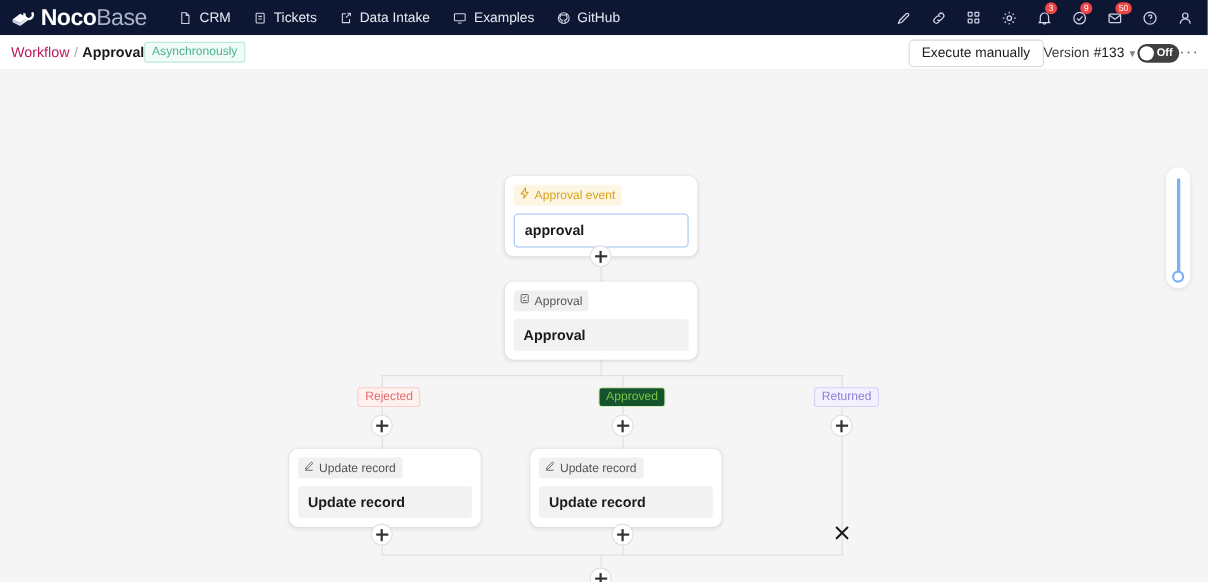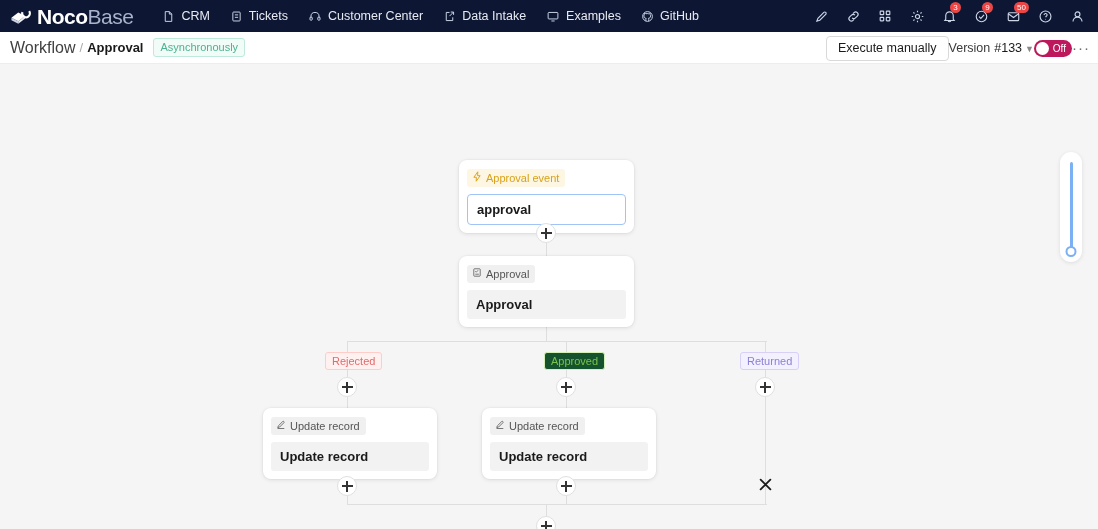--- a/index.html
+++ b/index.html
@@ -56,46 +56,45 @@
 
   
   .subbar {
     height: 32px; width: 1098px;
     background: #ffffff;
     border-bottom: 1px solid #ededed;
     display: flex; align-items: center;
     position: relative;
     padding: 0 10px;
   }
-  .crumb { font-size: 16px; color: #404040; }
+  .crumb { font-size: 13px; color: #be185d; }
   .crumb-sep { font-size: 13px; color: #aaa; margin: 0 4px; }
   .crumb-cur { font-size: 13px; color: #1a1a1a; font-weight: bold; }
   .tag-async {
-    margin-left: 10px;
     font-size: 11px; color: #4ab38f;
     background: #f1fbf7; border: 1px solid #bfe9d8;
     border-radius: 3px; padding: 1px 6px;
     line-height: 15px;
   }
   .subright {
     position: absolute; right: 8px; top: 0; height: 32px;
     display: flex; align-items: center; 
   }
   .btn-exec {
     font-size: 12.5px; color: #1a1a1a;
     background: #fff; border: 1px solid #d9d9d9;
     border-radius: 4px; padding: 4px 11px;
     cursor: pointer; line-height: 15px;
   }
   .ver-label { font-size: 12.5px; color: #3b3b3b; }
   .ver-val { font-size: 12.5px; color: #1a1a1a; margin-left: 4px; cursor: pointer; }
   .ver-val .cv { font-size: 9px; color: #888; margin-left: 3px; }
   .toggle {
     width: 38px; height: 17px; border-radius: 9px;
-    background: #be185d; position: relative; cursor: pointer;
+    background: #404040; position: relative; cursor: pointer; font-weight: bold;
   }
   .toggle .knob {
     position: absolute; left: 2px; top: 2px;
     width: 13px; height: 13px; border-radius: 50%;
     background: #fff;
   }
   .toggle .tl {
     position: absolute; right: 6px; top: 1px;
     font-size: 10px; color: #fff; line-height: 15px;
   }
@@ -231,30 +230,20 @@
     <div class="topnav-item">
       <span>
         <svg width="13" height="13" viewBox="0 0 16 16" fill="none" stroke="#cdd5e6" stroke-width="1.2">
           <rect x="3.5" y="2.5" width="9" height="11" rx="1"></rect>
             <path d="M6 6h4M6 9h4"></path>
         </svg>
       </span>
       <span>Tickets</span>
     </div>
 
-    <div class="topnav-item">
-      <span>
-        <svg width="14" height="13" viewBox="0 0 16 16" fill="none" stroke="#cdd5e6" stroke-width="1.2">
-          <path d="M3 10V8a5 5 0 0 1 10 0v2"></path>
-          <rect x="1.8" y="8.6" width="2.8" height="4" rx="1.2"></rect>
-          <rect x="11.4" y="8.6" width="2.8" height="4" rx="1.2"></rect>
-        </svg>
-      </span>
-      <span>Customer Center</span>
-    </div>
 
     <div class="topnav-item">
       <span>
         <svg width="13" height="13" viewBox="0 0 16 16" fill="none" stroke="#cdd5e6" stroke-width="1.2">
           <path d="M12 9v4H4V3h4"></path>
             <path d="M9.5 2.5H13V6"></path>
             <path d="M13 2.5L8 7.5"></path>
         </svg>
       </span>
       <span>Data Intake</span>

